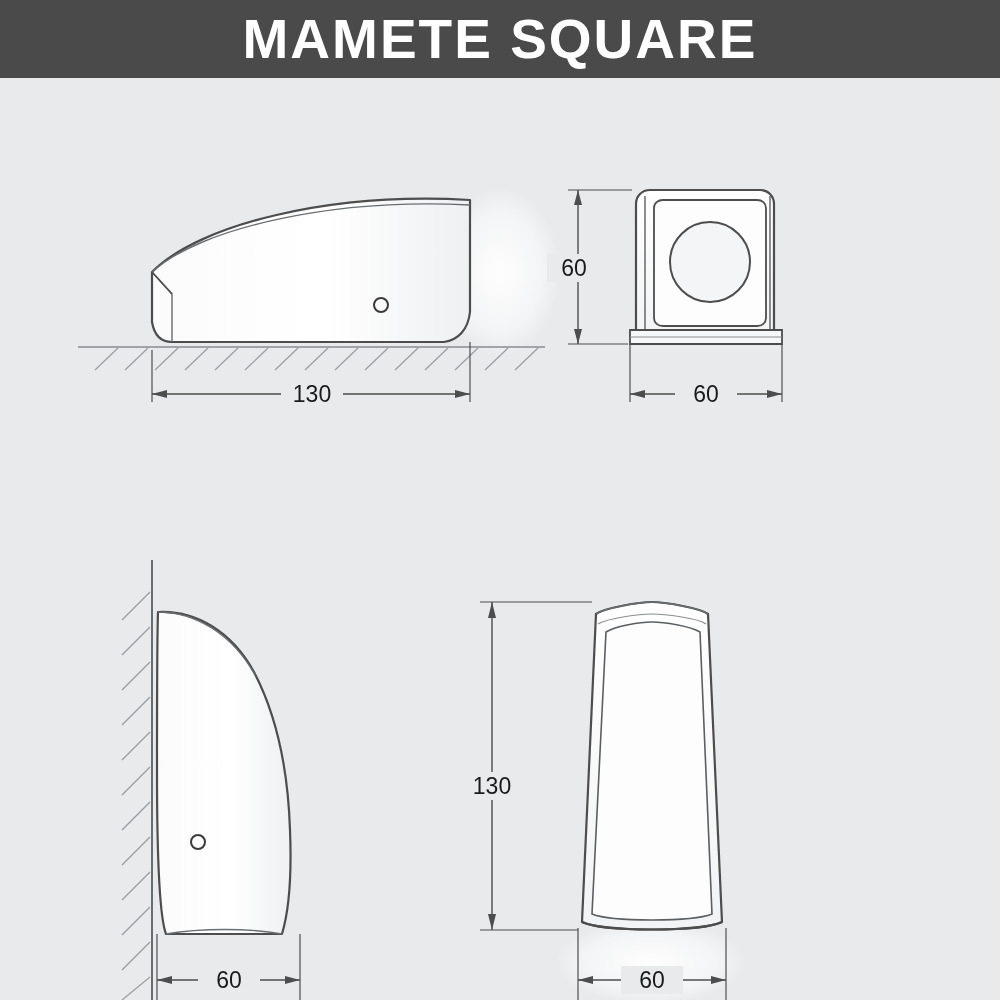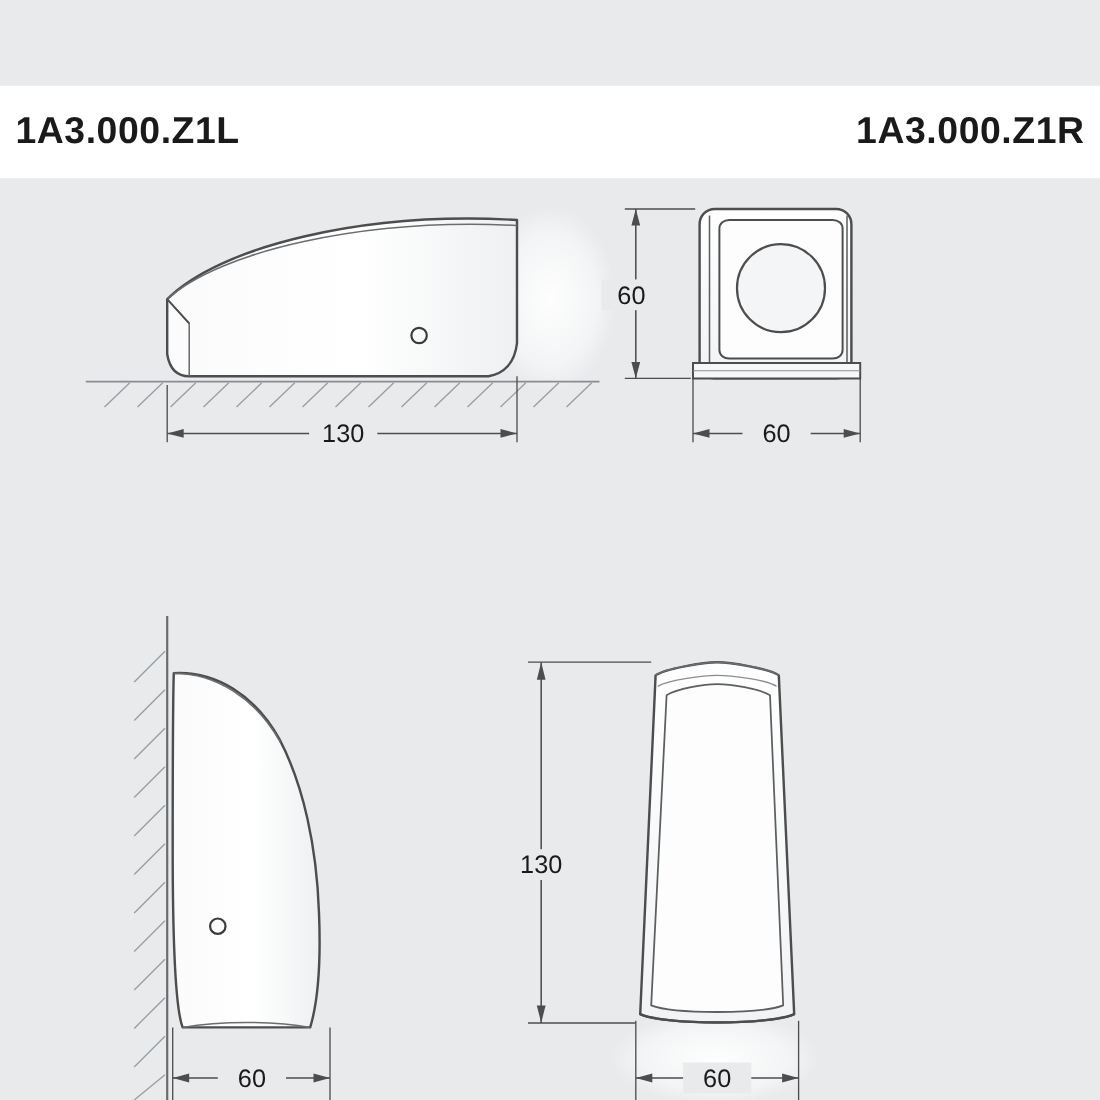--- a/index.html
+++ b/index.html
@@ -76,25 +76,24 @@
     font-family: "Liberation Sans", sans-serif;
     font-size: 23px;
     fill: #1a1a1a;
   }
 </style>
 </head>
 <body>
 
 <div id="page">
 
-
-  <div class="code-bar">
-    <span class="code-left">1A3.000.Z1L</span>
-    <span class="code-right">1A3.000.Z1R</span>
+  <div class="title-bar">
+    <span class="title">MAMETE SQUARE</span>
   </div>
+
 
   <div class="canvas-wrap">
     <svg class="drawings" viewBox="0 0 1000 838" xmlns="http://www.w3.org/2000/svg">
       <defs>
         <linearGradient id="glowGrad" x1="0" y1="0" x2="1" y2="0">
           <stop offset="0%" stop-color="#ffffff" stop-opacity="0.95"></stop>
           <stop offset="100%" stop-color="#ffffff" stop-opacity="0"></stop>
         </linearGradient>
         <radialGradient id="glowGradR" cx="50%" cy="50%" r="50%">
           <stop offset="0%" stop-color="#ffffff" stop-opacity="0.95"></stop>

